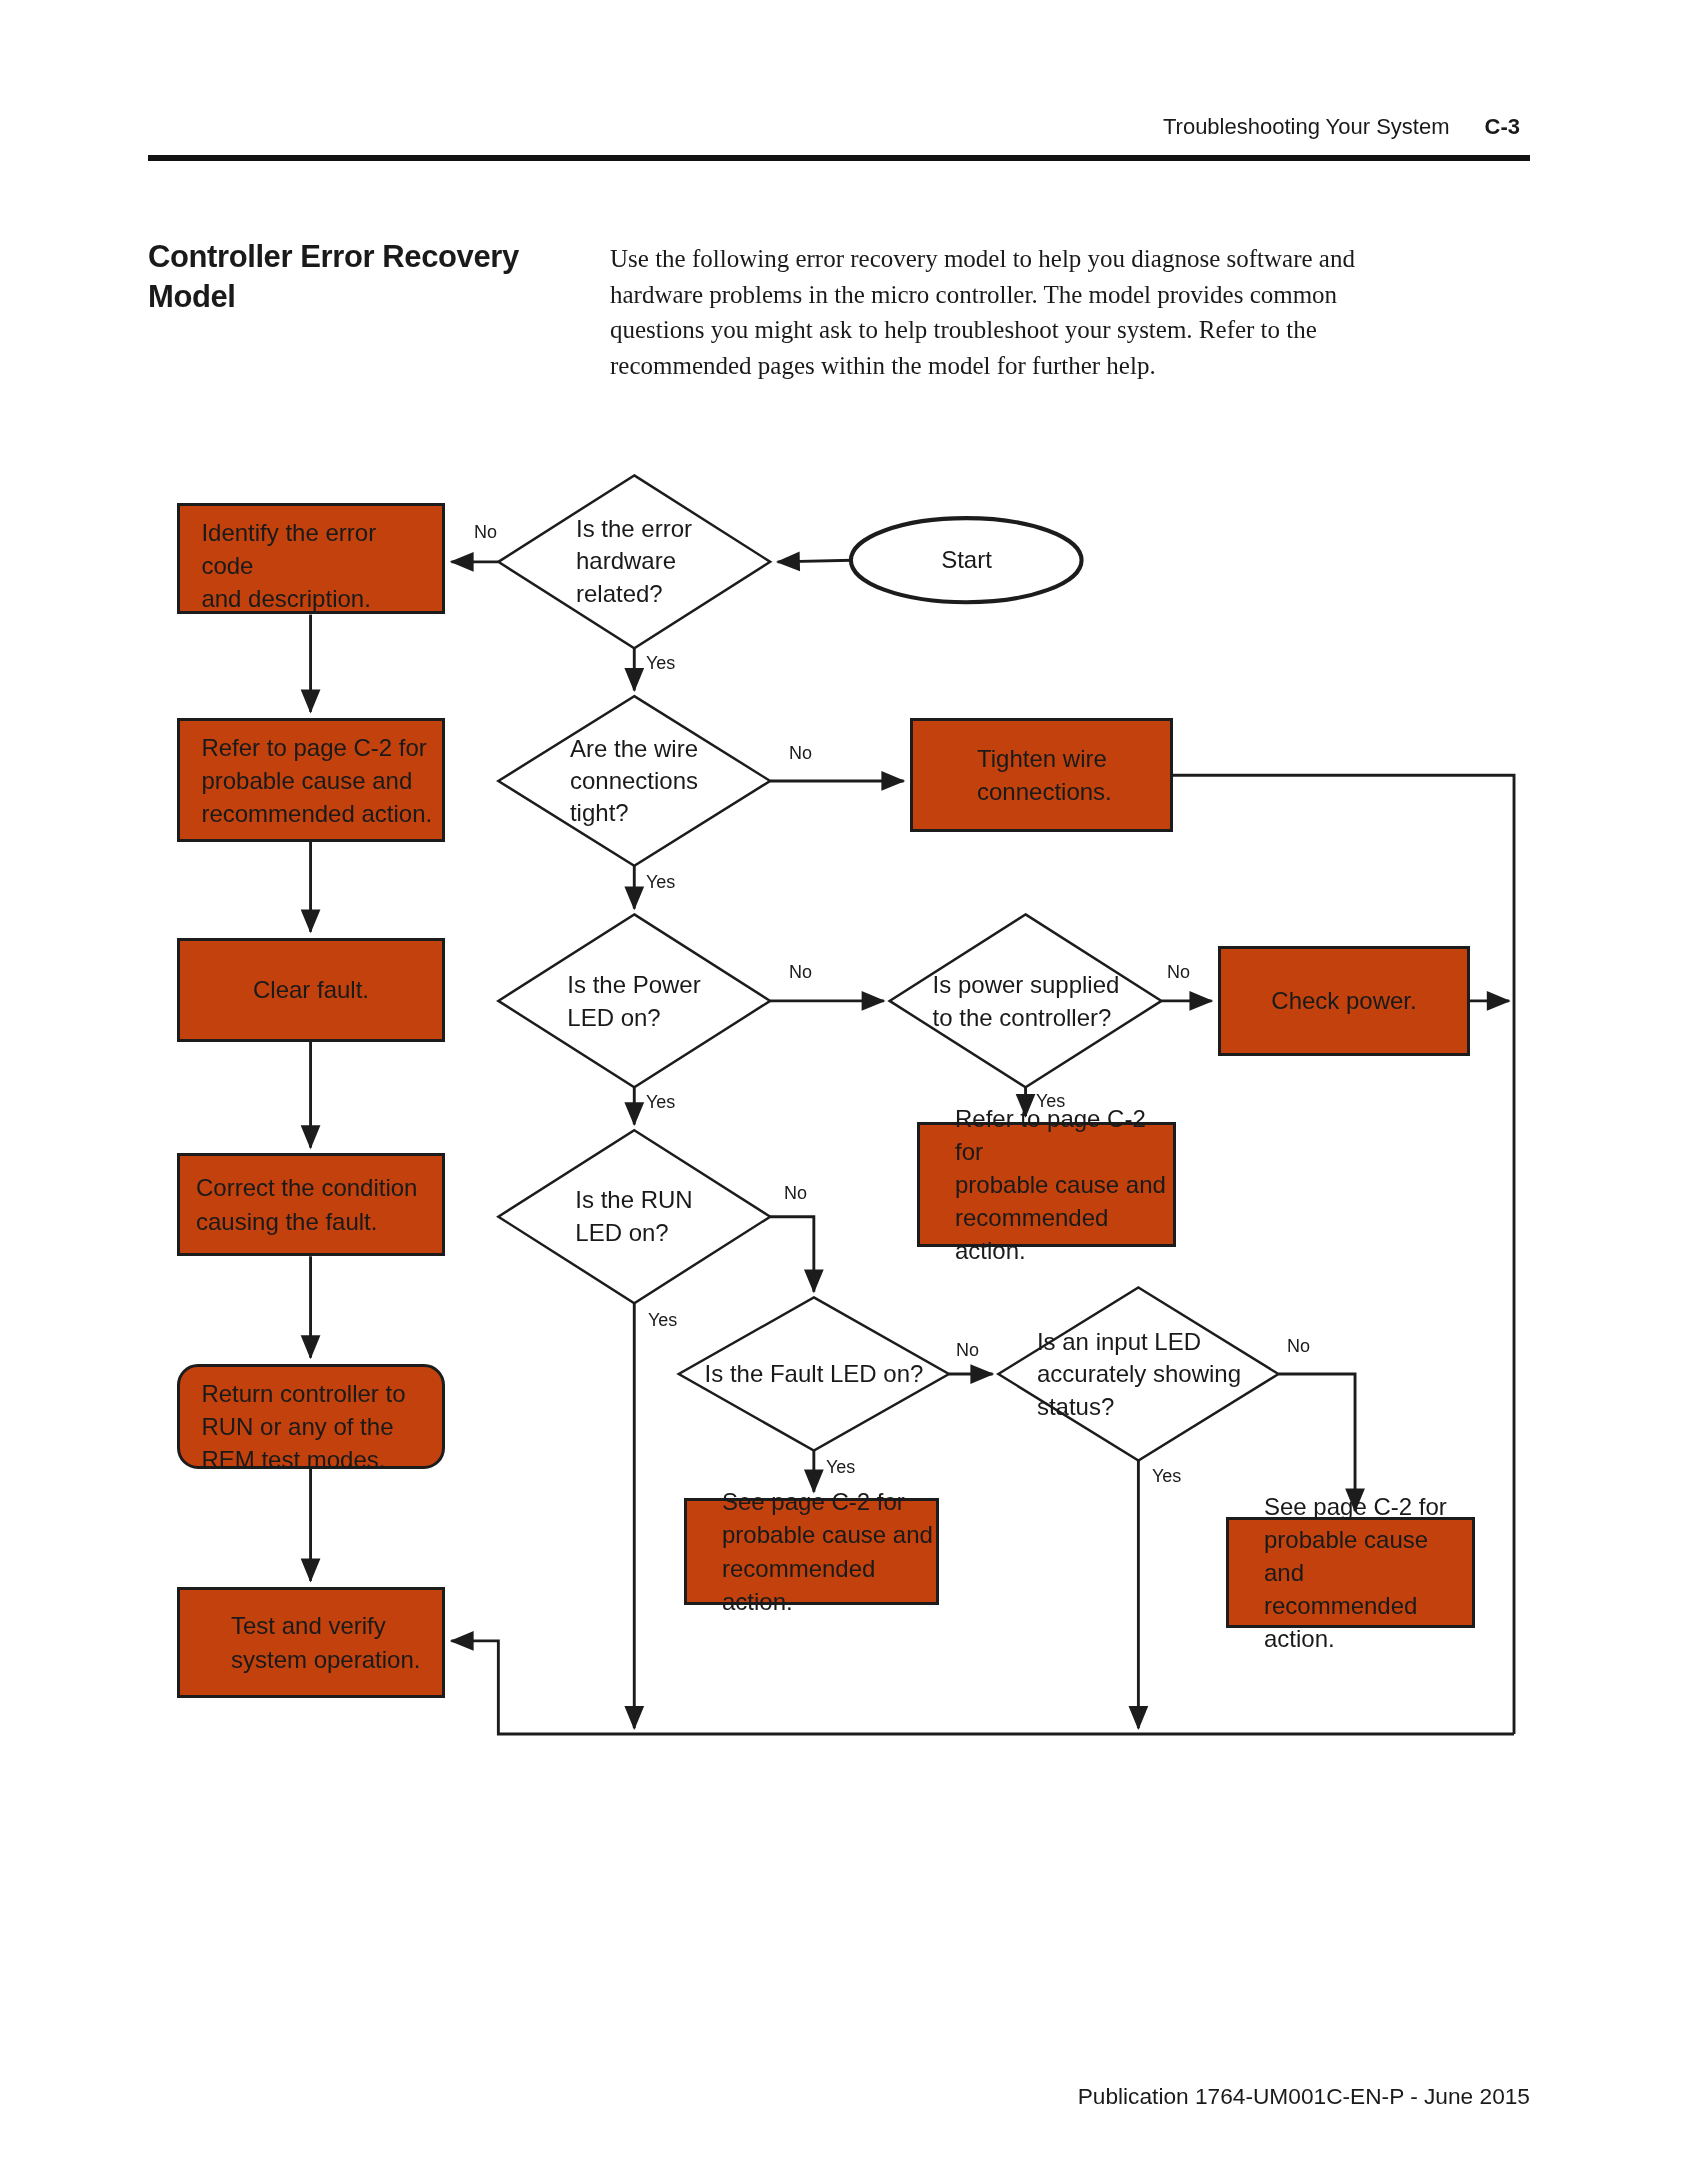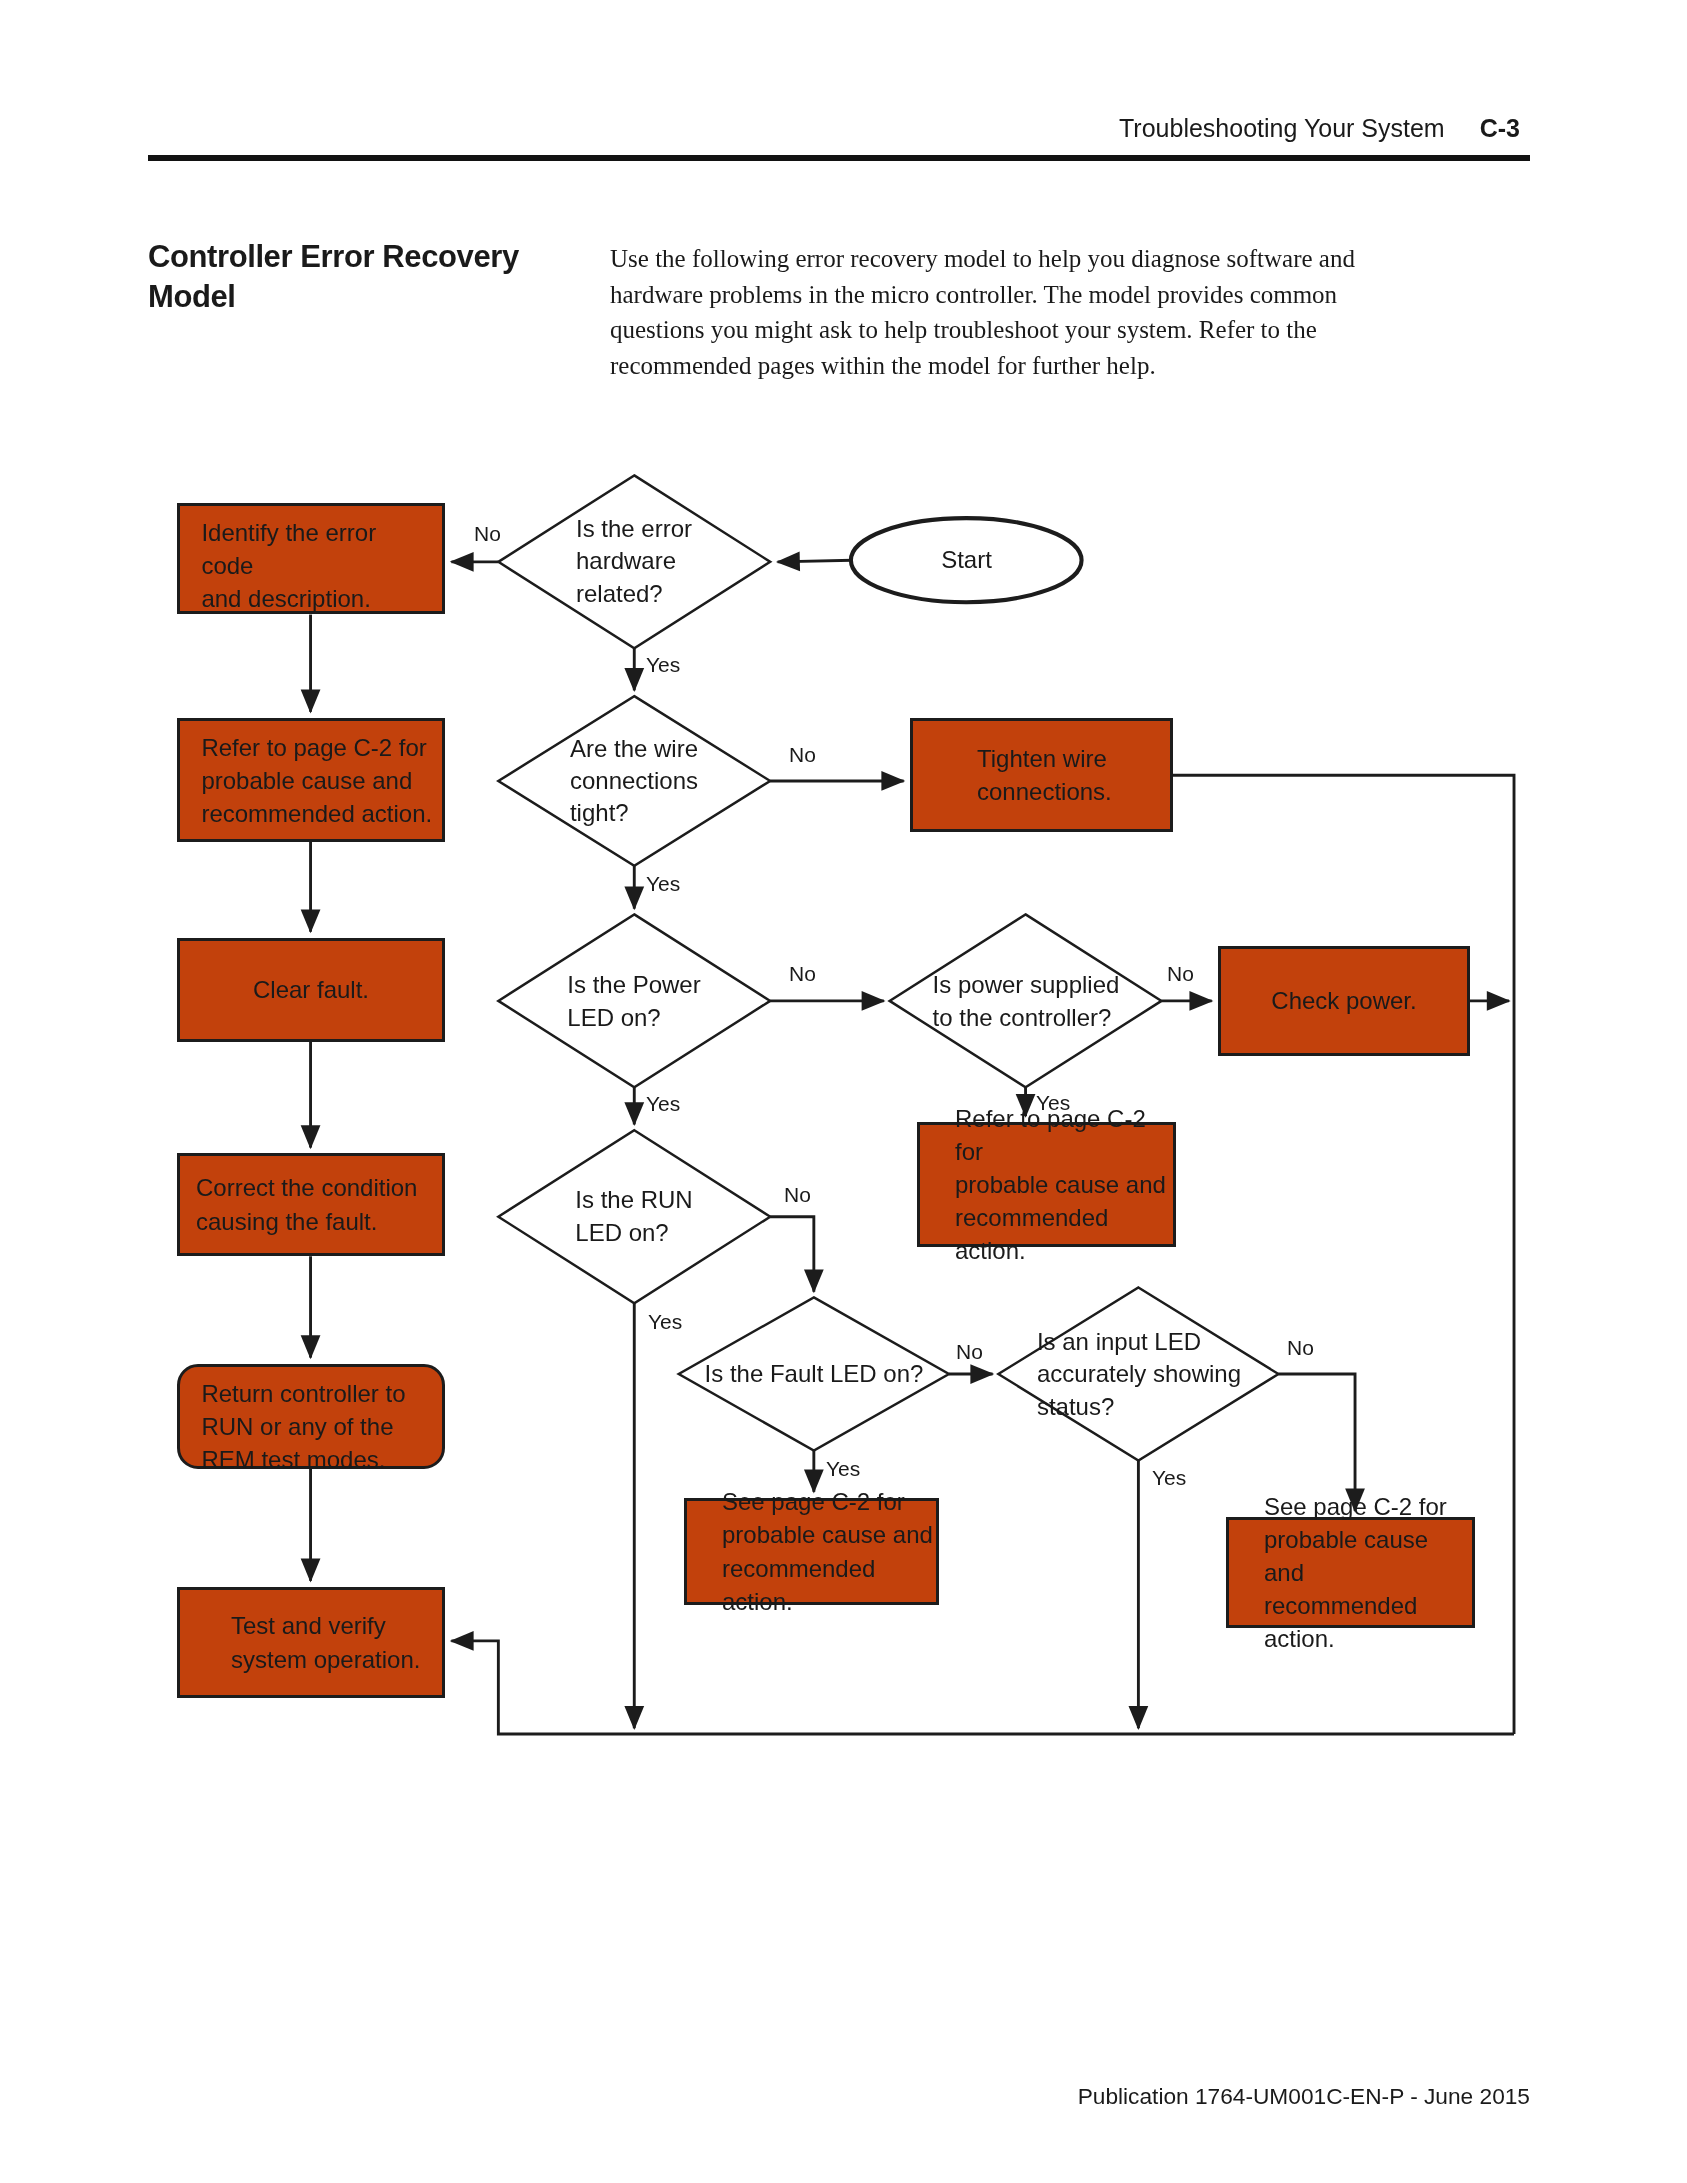--- a/index.html
+++ b/index.html
@@ -8,21 +8,21 @@
     width:1687px;height:2183px;
     background:#ffffff;
     font-family:"Liberation Sans",sans-serif;
     color:#1a1a1a;
     overflow:hidden;
   }
   
   .header{
     position:absolute;top:114px;right:167px;
     display:flex;align-items:baseline;gap:35px;
-    font-size:25px;
+    font-size:22px;
   }
   .header .pageno{font-weight:bold;}
   .rule{
     position:absolute;left:148px;top:155px;
     width:1382px;height:5.8px;background:#121212;
   }
   
   .title{
     position:absolute;left:148px;top:237px;width:478px;
     margin:0;
@@ -59,21 +59,21 @@
   .dlabel{
     position:absolute;z-index:3;
     display:flex;align-items:center;justify-content:center;
     text-align:left;
     font-size:24px;line-height:1.34;
     white-space:pre-line;
   }
   .dlabel.center-text{text-align:left;}
   .lbl{
     position:absolute;z-index:3;
-    font-size:21px;
+    font-size:18px;
     background:transparent;
   }
 </style>
 </head>
 <body>
 
 <div class="page">
 
   <div class="header">
     <span>Troubleshooting Your System</span>

